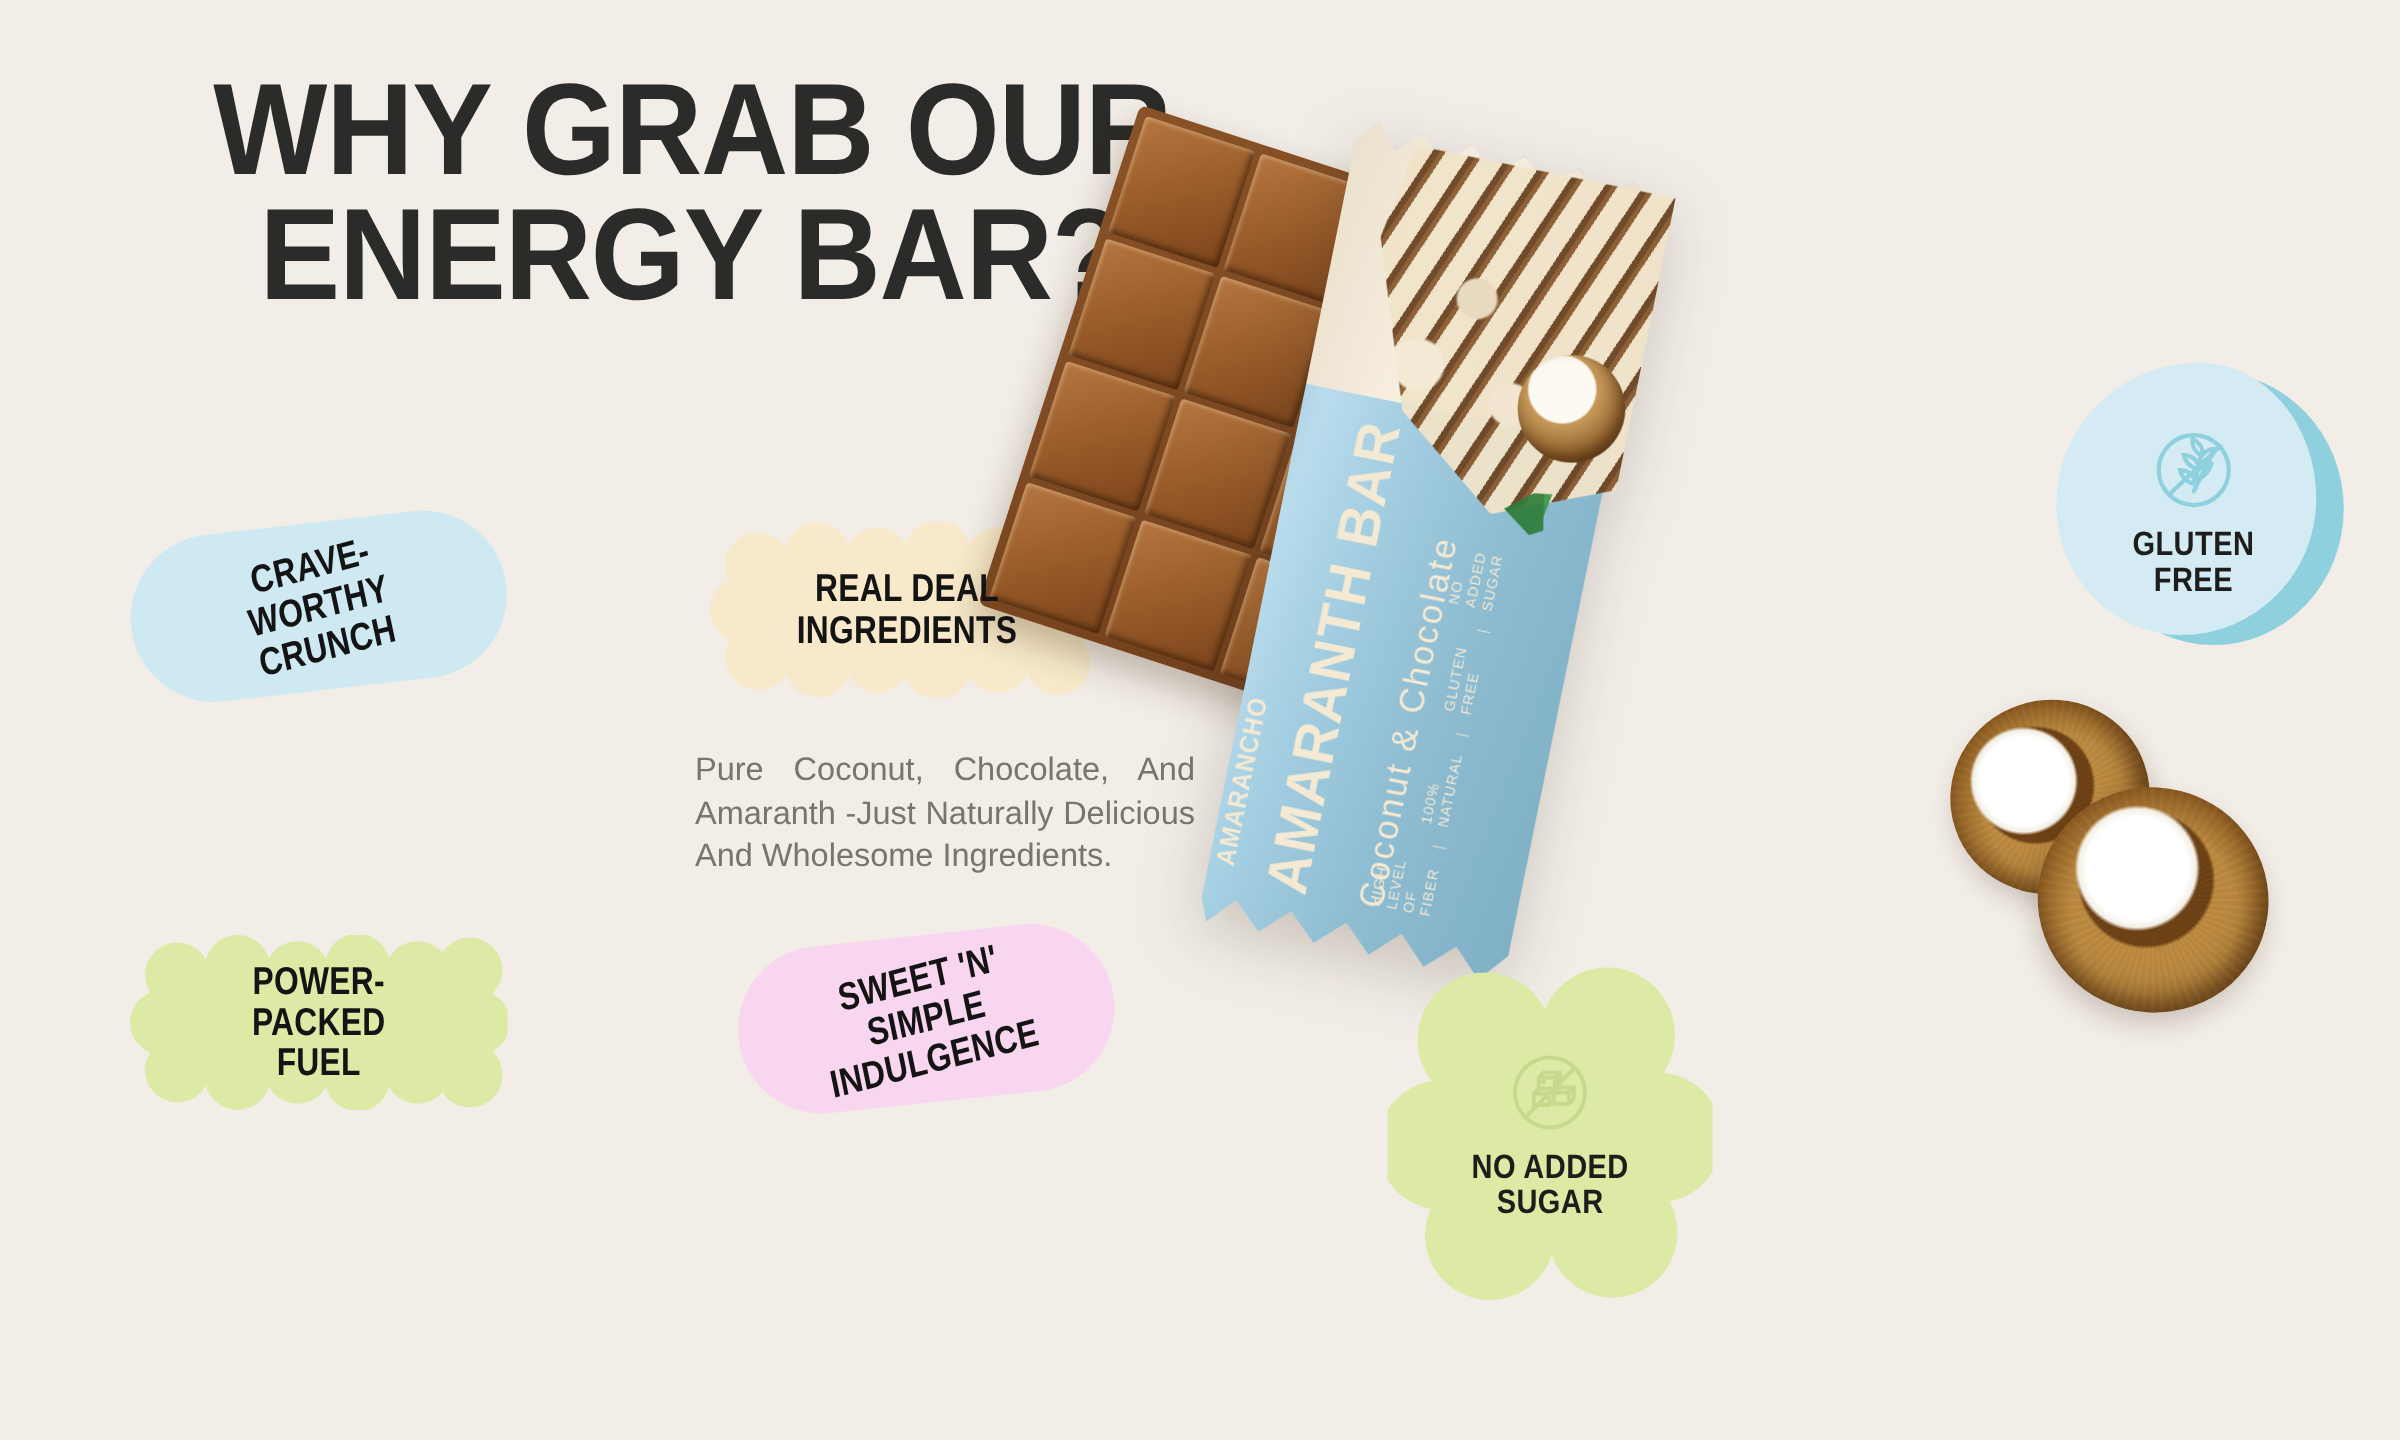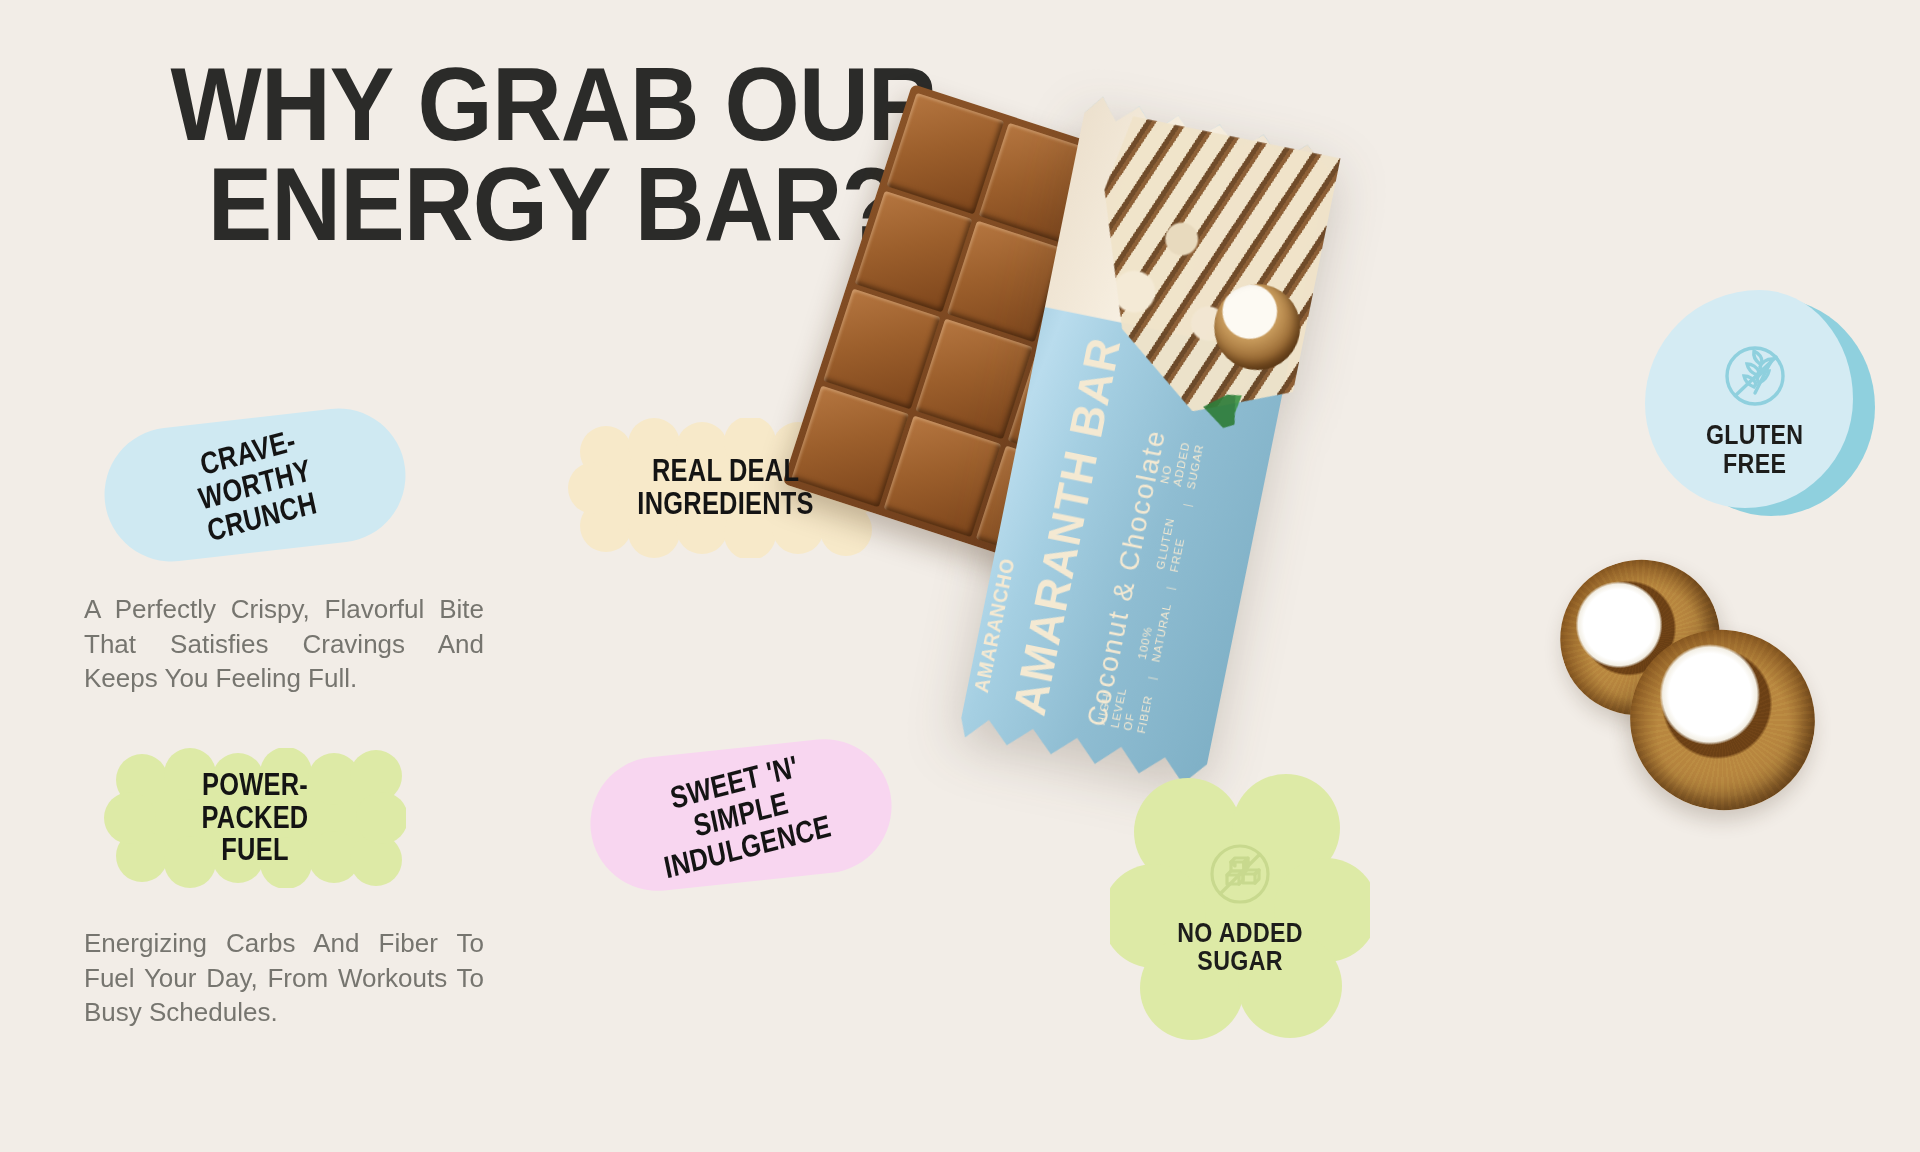--- a/index.html
+++ b/index.html
@@ -241,21 +241,20 @@
 </h1>
 
 <div class="features">
 
   <div class="feat feat-1">
     <div class="badge b1">
       <div class="badge-bg"></div>
       <div class="badge-label">CRAVE-WORTHY
 CRUNCH</div>
     </div>
-    <p class="feat-body">A Perfectly Crispy, Flavorful Bite That Satisfies Cravings And Keeps You Feeling Full.</p>
   </div>
 
   <div class="feat feat-2">
     <div class="badge b2">
       <div class="scallop">
         <svg viewBox="0 0 320 140" preserveAspectRatio="none" aria-hidden="true">
           <g fill="#f7e9c9">
             <rect x="22" y="22" width="276" height="96" rx="26"></rect>
             <circle cx="40" cy="34" r="26"></circle>
               <circle cx="88" cy="26" r="26"></circle>
@@ -270,20 +269,21 @@
             <circle cx="232" cy="110" r="26"></circle>
               <circle cx="280" cy="112" r="26"></circle>
             <circle cx="28" cy="70" r="26"></circle>
               <circle cx="292" cy="70" r="26"></circle>
           </g>
         </svg>
       </div>
       <div class="badge-label">REAL DEAL
 INGREDIENTS</div>
     </div>
+    <p class="feat-body">Pure Coconut, Chocolate, And Amaranth -Just Naturally Delicious And Wholesome Ingredients.</p>
   </div>
 
   <div class="feat feat-3">
     <div class="badge b3">
       <div class="scallop">
         <svg viewBox="0 0 302 140" preserveAspectRatio="none" aria-hidden="true">
           <g fill="#ddeaa6">
             <rect x="22" y="22" width="258" height="96" rx="26"></rect>
             <circle cx="38" cy="32" r="26"></circle>
               <circle cx="86" cy="26" r="26"></circle>
@@ -298,21 +298,20 @@
             <circle cx="230" cy="109" r="26"></circle>
               <circle cx="272" cy="112" r="26"></circle>
             <circle cx="26" cy="70" r="26"></circle>
               <circle cx="278" cy="70" r="26"></circle>
           </g>
         </svg>
       </div>
       <div class="badge-label">POWER-PACKED
 FUEL</div>
     </div>
-    <p class="feat-body">Energizing Carbs And Fiber To Fuel Your Day, From Workouts To Busy Schedules.</p>
   </div>
 
   <div class="feat feat-4">
     <div class="badge b4">
       <div class="badge-bg"></div>
       <div class="badge-label">SWEET 'N' SIMPLE
 INDULGENCE</div>
     </div>
   </div>
 

